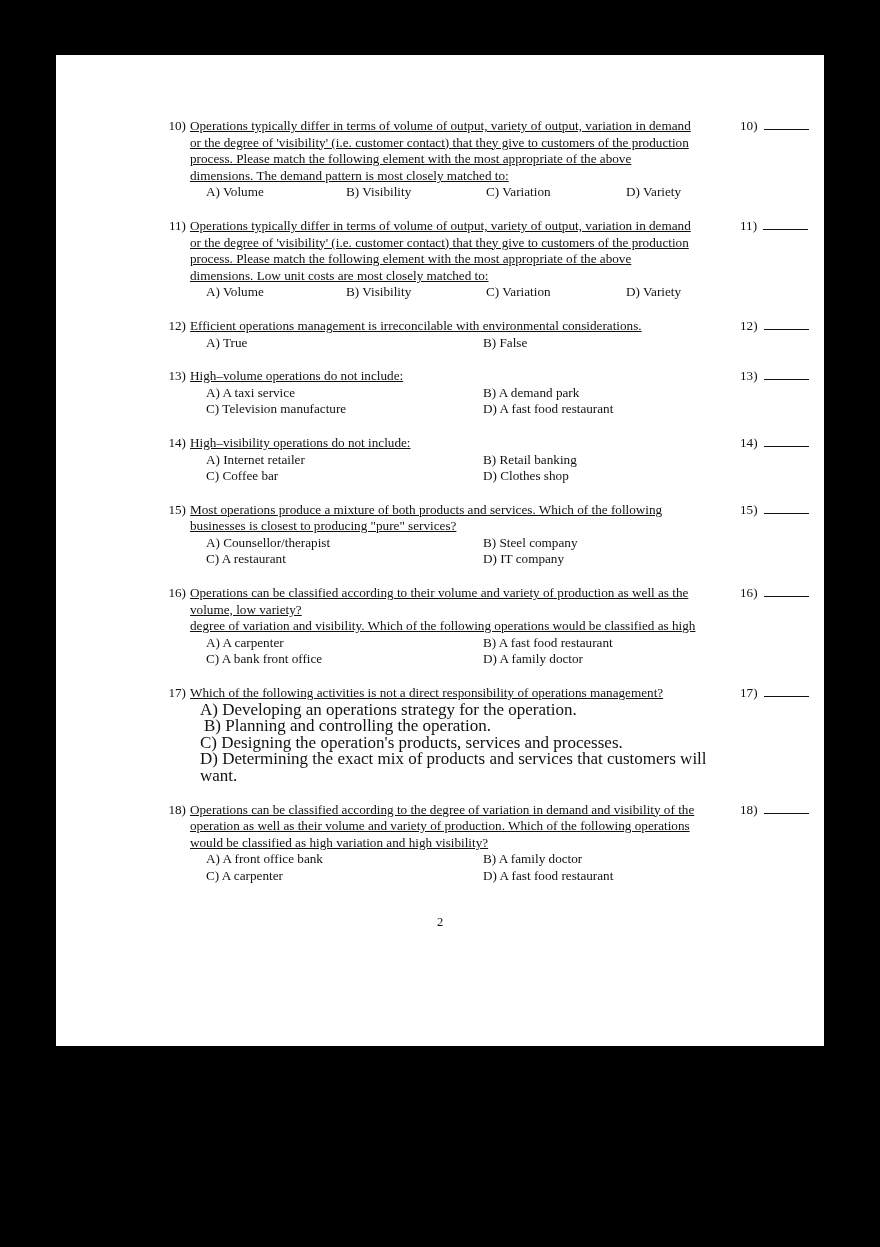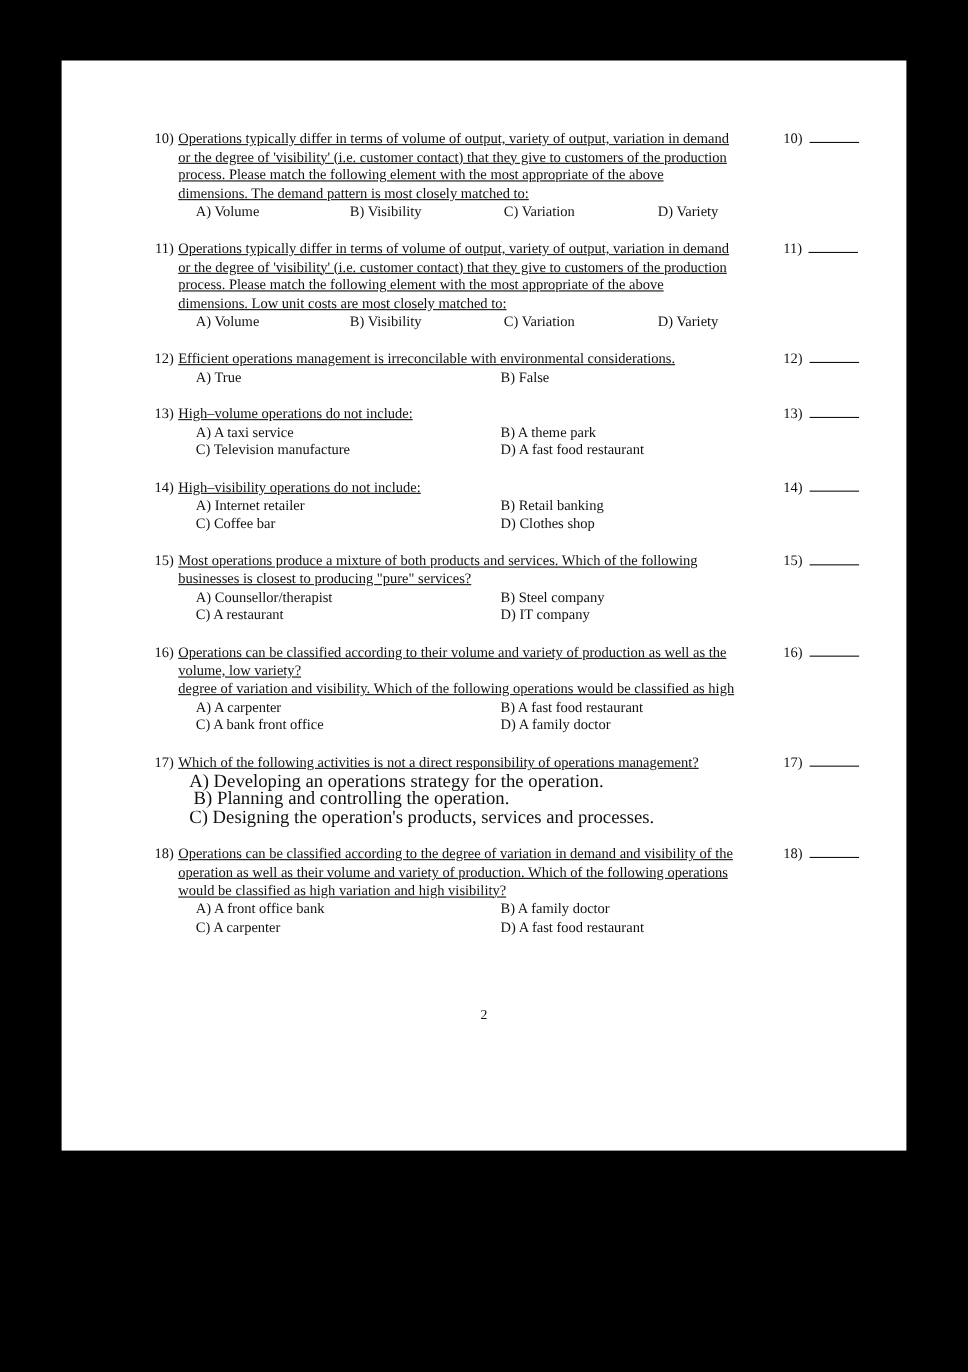--- a/index.html
+++ b/index.html
@@ -28,20 +28,21 @@
     position: absolute;
     left: 84px;
     top: 63px;
     width: 640px;
   }
 
   
   .question {
     position: relative;
     margin-bottom: 17px;
+    margin-left: 28px;
   }
 
   .qbody {
     width: 548px;
   }
 
   .qline {
     display: flex;
     align-items: flex-start;
     font-size: 13.2px;
@@ -227,21 +228,21 @@
       </div>
       <div class="question">
         <div class="qbody">
           <div class="qline">
             <span class="qnum">13)</span>
             <span class="qtext">High–volume operations do not include:</span>
           </div>
           <div class="options">
             <div class="opt-row cols2">
               <span class="opt">A) A taxi service</span>
-              <span class="opt">B) A theme park</span>
+              <span class="opt">B) A demand park</span>
             </div>
             <div class="opt-row cols2">
               <span class="opt">C) Television manufacture</span>
               <span class="opt">D) A fast food restaurant</span>
             </div>
           </div>
         </div>
         <div class="blank">
           <span class="blank-num">13)</span>
           <span class="blank-rule"></span>
@@ -328,20 +329,21 @@
       <div class="question">
         <div class="qbody">
           <div class="qline">
             <span class="qnum">17)</span>
             <span class="qtext">Which of the following activities is not a direct responsibility of operations management?</span>
           </div>
           <div class="options stacked">
             <div class="opt-line">A) Developing an operations strategy for the operation.</div>
             <div class="opt-line indented">B) Planning and controlling the operation.</div>
             <div class="opt-line">C) Designing the operation's products, services and processes.</div>
+            <div class="opt-line">D) Determining the exact mix of products and services that customers will want.</div>
           </div>
         </div>
         <div class="blank">
           <span class="blank-num">17)</span>
           <span class="blank-rule"></span>
         </div>
       </div>
       <div class="question">
         <div class="qbody">
           <div class="qline">

